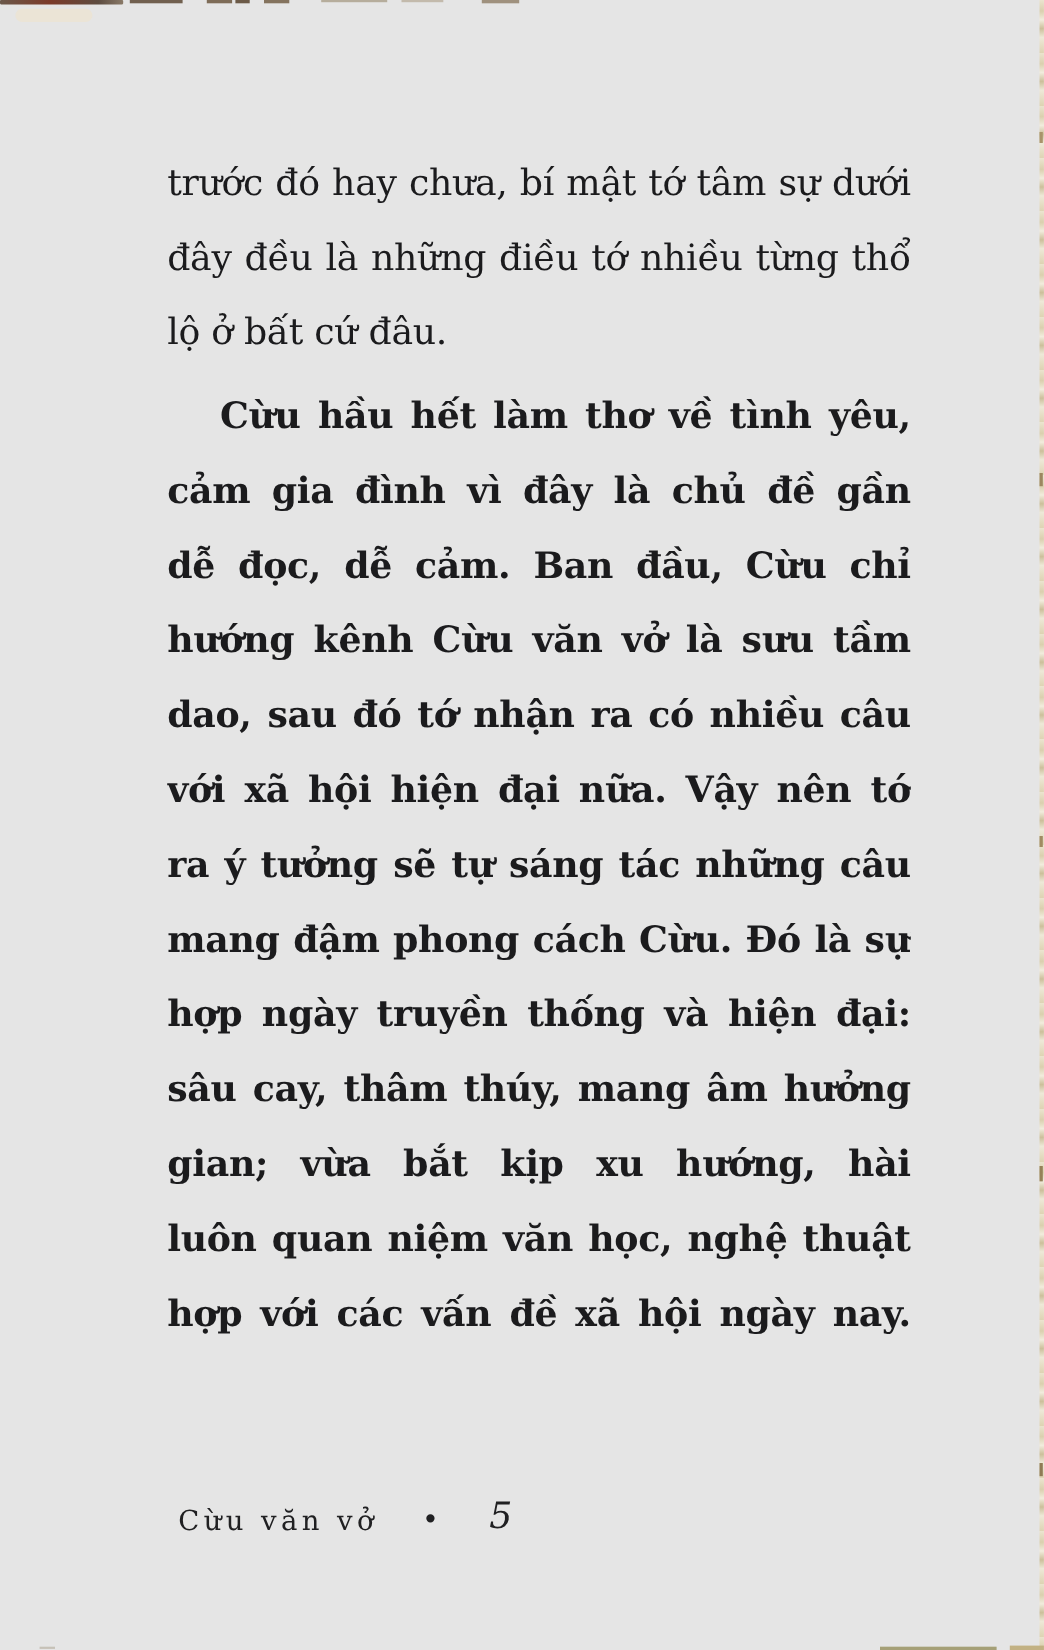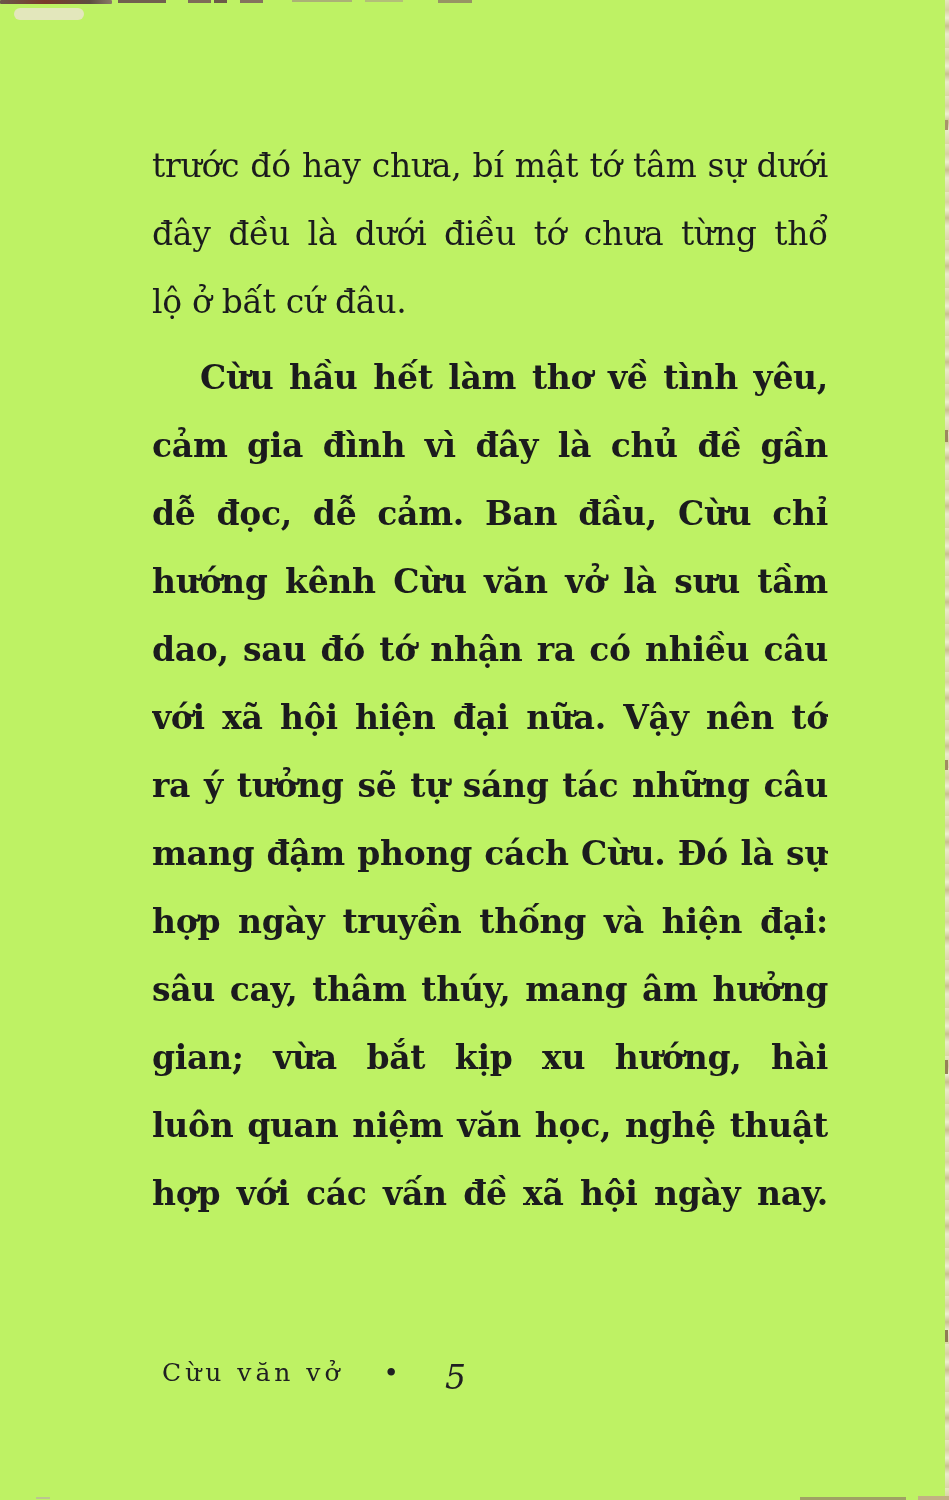--- a/index.html
+++ b/index.html
@@ -4,21 +4,21 @@
 <style>
   html, body {
     margin: 0;
     padding: 0;
     background: #ffffff;
   }
   .page {
     position: relative;
     width: 949px;
     height: 1500px;
-    background: #bef264;
+    background: #e5e5e5;
     overflow: hidden;
     font-family: "DejaVu Serif", "Liberation Serif", serif;
     color: #1b1b1d;
   }
 
   
   .page-text {
     position: absolute;
     left: 152px;
     top: 132px;
@@ -40,21 +40,21 @@
     text-align-last: left;
   }
   .text-line.first-line { padding-left: 48px; }
 
   
   .page-footer {
     position: absolute;
     left: 162px;
     top: 1358px;
     display: flex;
-    align-items: flex-start;
+    align-items: flex-end;
     color: #202022;
   }
   .running-title {
     font-size: 25px;
     letter-spacing: 4px;
   }
   .footer-dot {
     font-size: 26px;
     margin-left: 40px;
   }
@@ -116,21 +116,21 @@
   <div class="artifact right-speck-3"></div>
   <div class="artifact right-speck-4"></div>
   <div class="artifact right-speck-5"></div>
   <div class="artifact bottom-dash-1"></div>
   <div class="artifact bottom-dash-2"></div>
   <div class="artifact bottom-speck"></div>
 
   <div class="page-text">
       <div class="paragraph">
         <div class="text-line">trước đó hay chưa, bí mật tớ tâm sự dưới</div>
-        <div class="text-line">đây đều là dưới điều tớ chưa từng thổ</div>
+        <div class="text-line">đây đều là những điều tớ nhiều từng thổ</div>
         <div class="text-line no-justify">lộ ở bất cứ đâu.</div>
       </div>
       <div class="paragraph">
         <div class="text-line first-line">Cừu hầu hết làm thơ về tình yêu, tình</div>
         <div class="text-line">cảm gia đình vì đây là chủ đề gần gũi,</div>
         <div class="text-line">dễ đọc, dễ cảm. Ban đầu, Cừu chỉ định</div>
         <div class="text-line">hướng kênh Cừu văn vở là sưu tầm ca</div>
         <div class="text-line">dao, sau đó tớ nhận ra có nhiều câu ca</div>
         <div class="text-line">với xã hội hiện đại nữa. Vậy nên tớ nảy</div>
         <div class="text-line">ra ý tưởng sẽ tự sáng tác những câu thơ</div>

